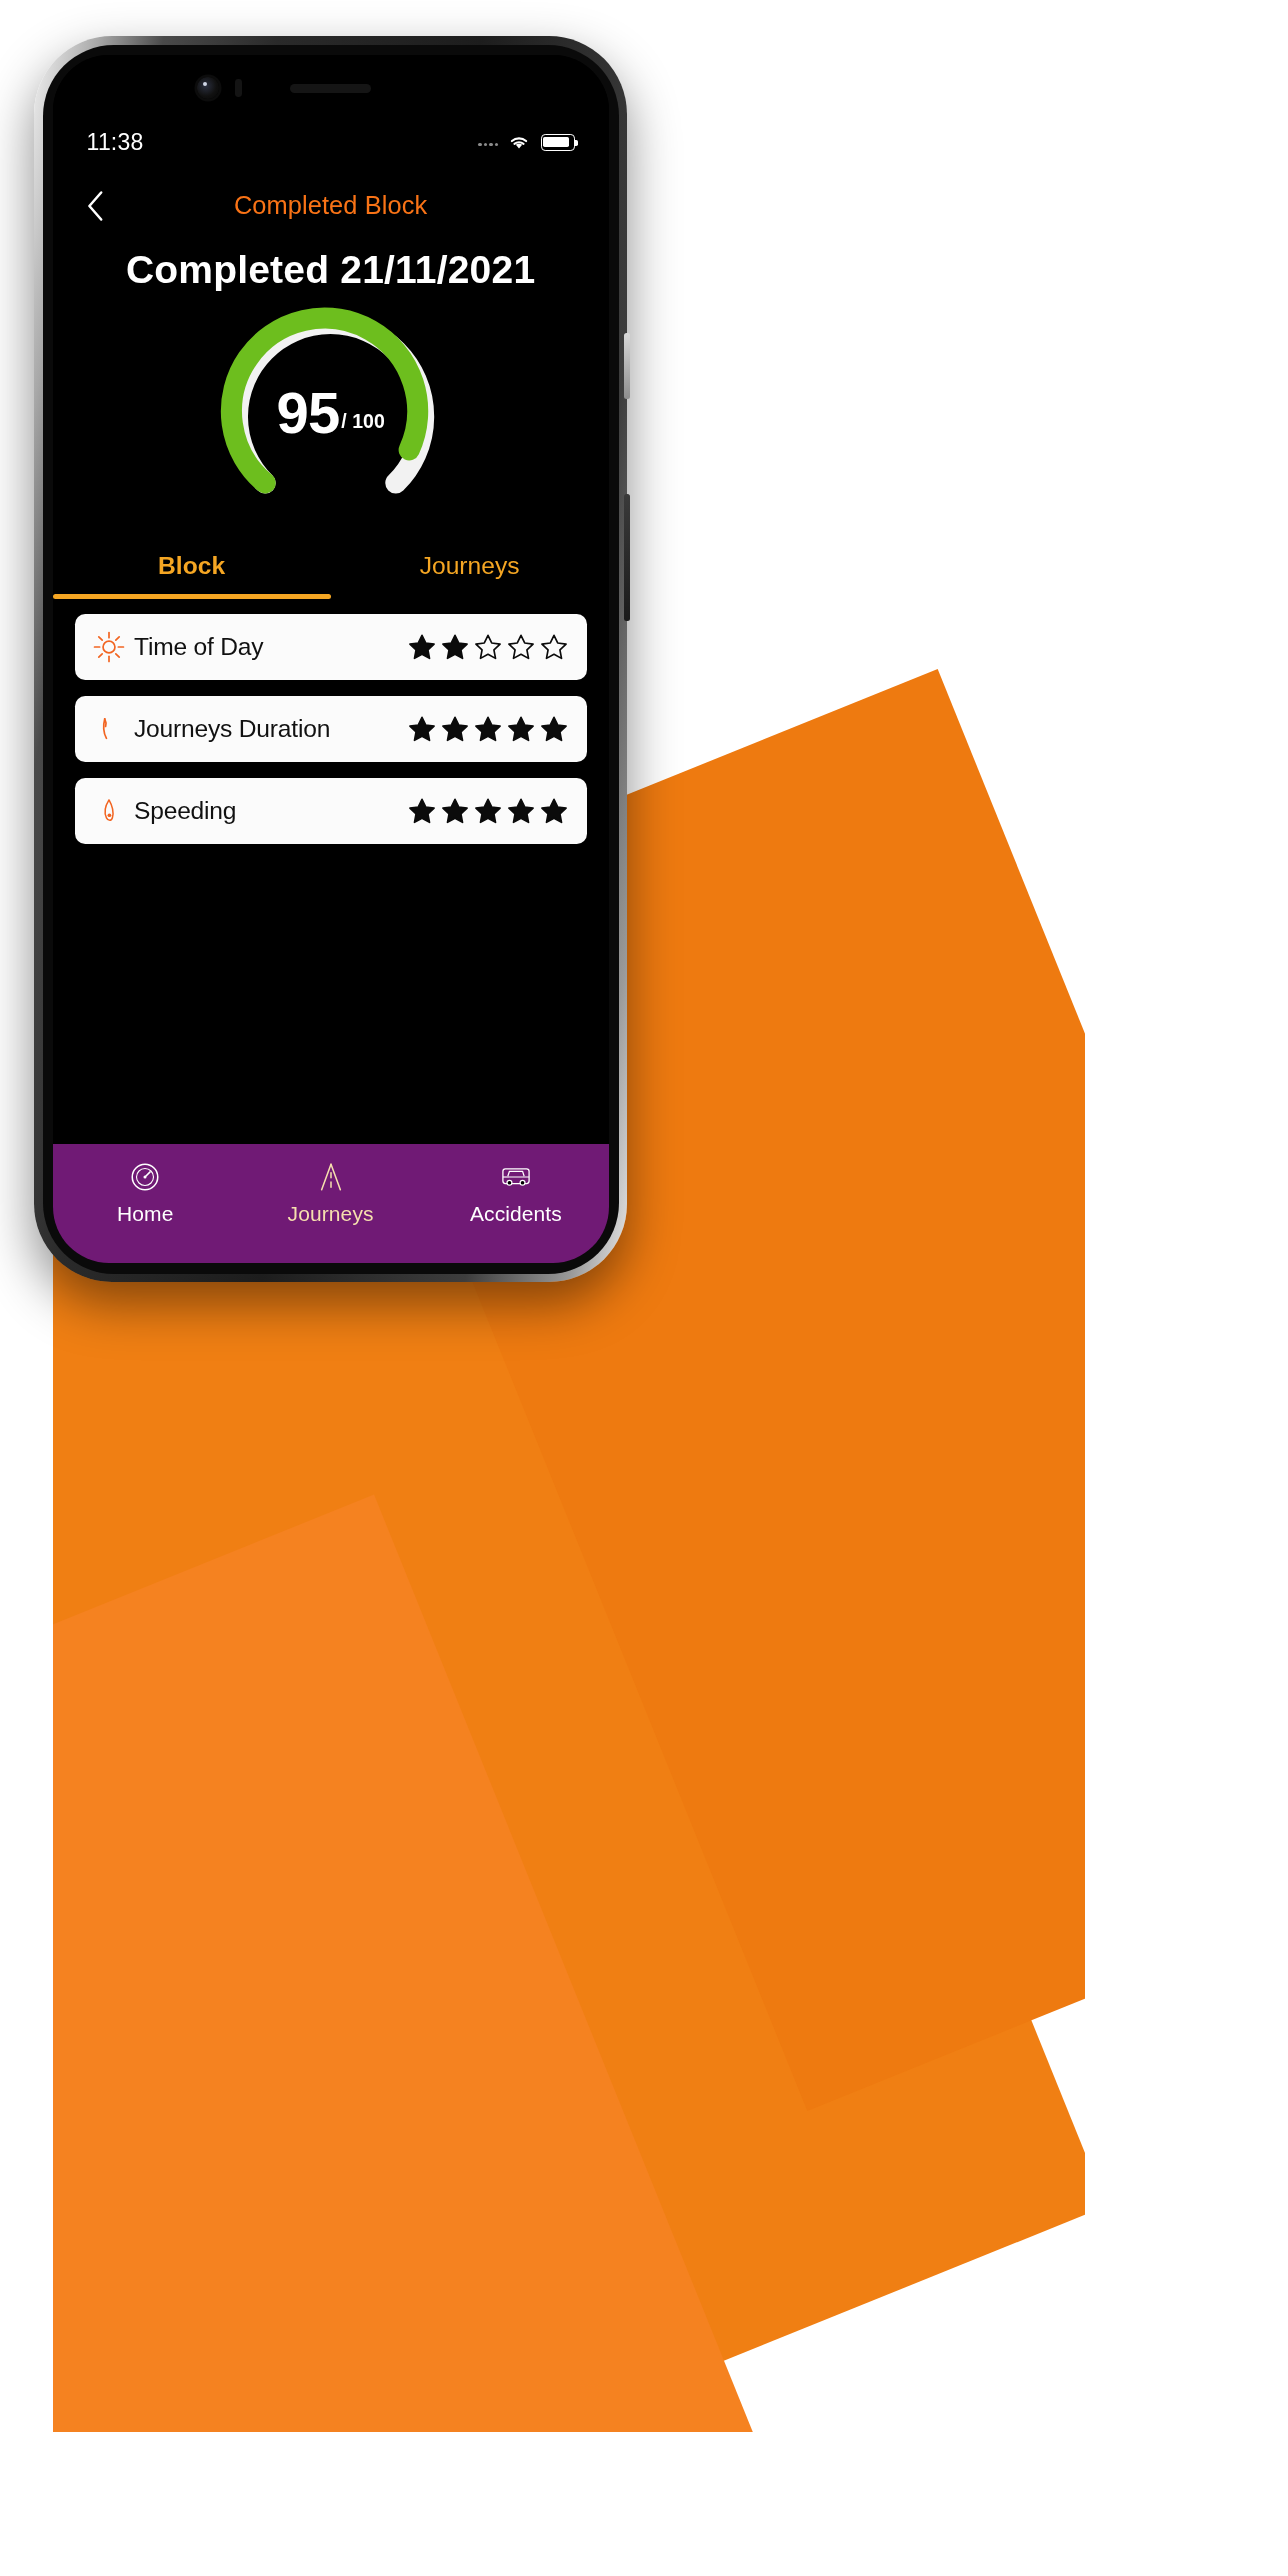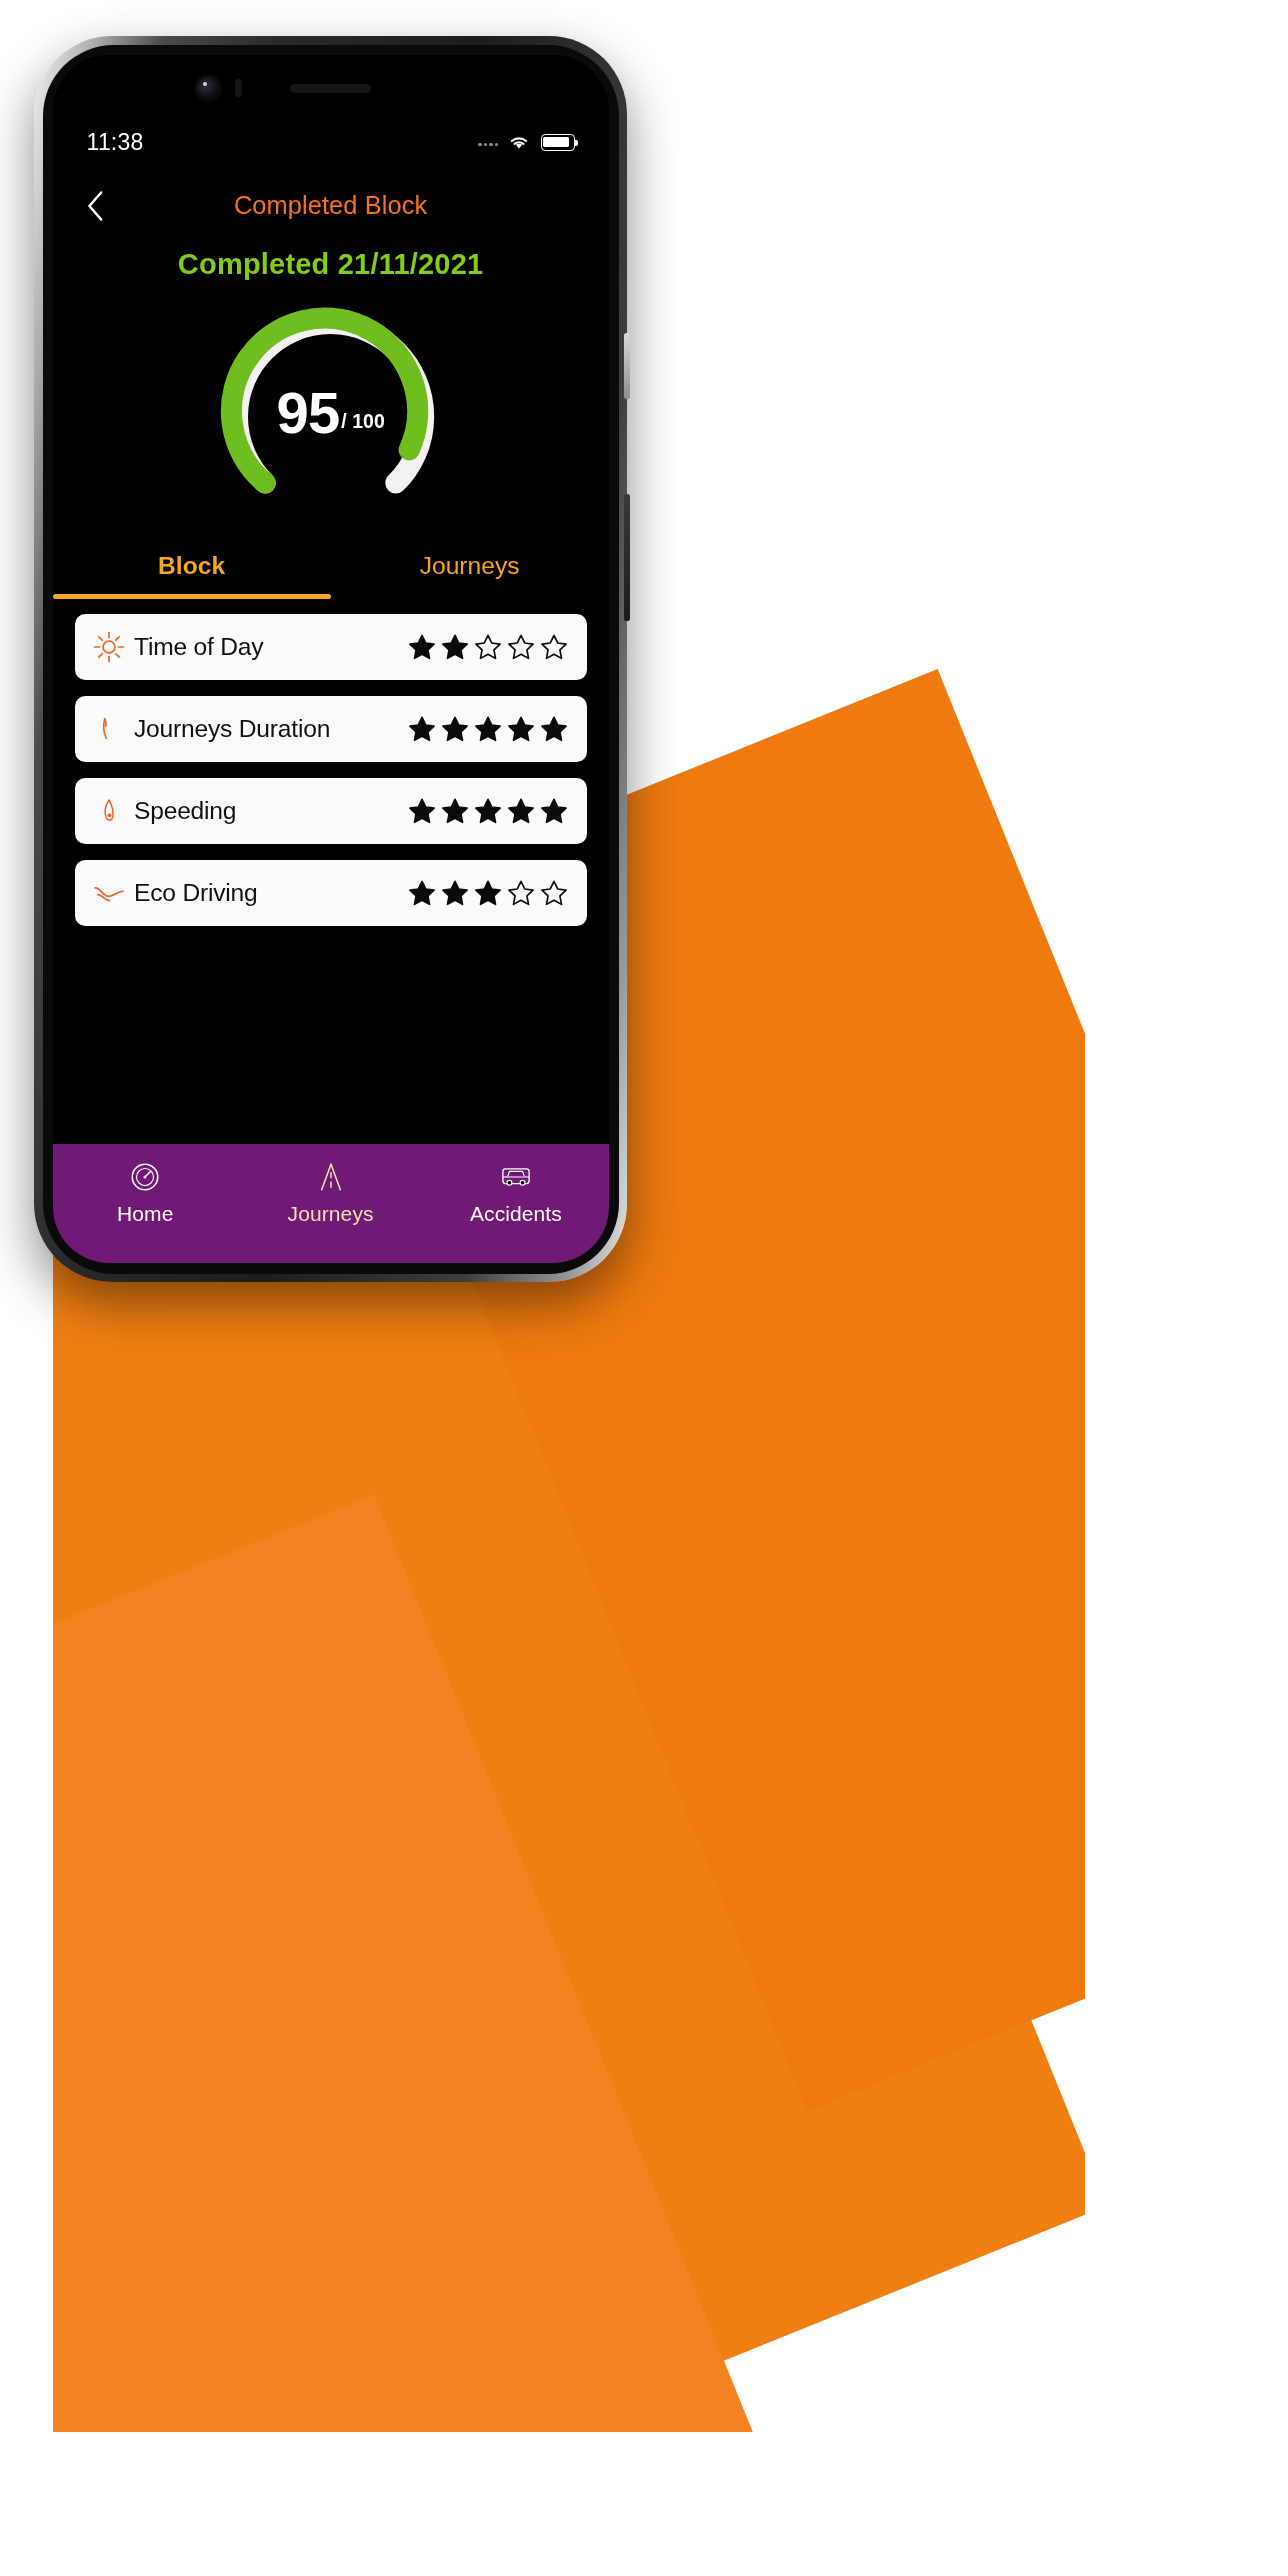--- a/index.html
+++ b/index.html
@@ -130,21 +130,21 @@
     width:34px; height:34px; cursor:pointer;
     display:flex; align-items:center; justify-content:center;
   }
   .app-header h1 {
     color:#f97316; font-size:25.4px; font-weight:500; letter-spacing:0.1px;
   }
 
   
   .completed-date {
     position:absolute; left:0; top:193px; width:556px;
-    text-align:center; color:#84cc16; font-size:29px; font-weight:700;
+    text-align:center; color:#ffffff; font-size:39px; font-weight:700;
     letter-spacing:0.2px;
   }
 
   
   .gauge-wrap {
     position:absolute; left:0; top:241px; width:556px; height:229px;
     display:flex; align-items:center; justify-content:center;
   }
   .gauge { position:relative; width:237px; height:222px; }
   .gauge svg { display:block; }
@@ -381,46 +381,20 @@
             </svg>
             <svg class="star" viewBox="0 0 32 32">
               <path d="M16 2.6 L20.2 11.4 L29.8 12.7 L22.8 19.4 L24.6 29 L16 24.4 L7.4 29 L9.2 19.4 L2.2 12.7 L11.8 11.4 Z" fill="#0B0B0B" stroke="#0B0B0B" stroke-width="1.9" stroke-linejoin="round"></path>
             </svg>
             <svg class="star" viewBox="0 0 32 32">
               <path d="M16 2.6 L20.2 11.4 L29.8 12.7 L22.8 19.4 L24.6 29 L16 24.4 L7.4 29 L9.2 19.4 L2.2 12.7 L11.8 11.4 Z" fill="#0B0B0B" stroke="#0B0B0B" stroke-width="1.9" stroke-linejoin="round"></path>
             </svg>
           </span>
       </div>
 
-      <div class="score-row">
-        <span class="row-icon">
-          <svg width="37" height="34" viewBox="0 0 44 40">
-            <path d="M5 14 C12 14 14 24 21 24 C28 24 31 18 38 18" stroke="#F26522" stroke-width="2" fill="none" stroke-linecap="round"></path>
-            <path d="M8 22 C14 22 16 29 22 29" stroke="#F26522" stroke-width="2" fill="none" stroke-linecap="round"></path>
-          </svg>
-        </span>
-        <span class="row-label">Eco Driving</span>
-        <span class="stars">
-            <svg class="star" viewBox="0 0 32 32">
-              <path d="M16 2.6 L20.2 11.4 L29.8 12.7 L22.8 19.4 L24.6 29 L16 24.4 L7.4 29 L9.2 19.4 L2.2 12.7 L11.8 11.4 Z" fill="#0B0B0B" stroke="#0B0B0B" stroke-width="1.9" stroke-linejoin="round"></path>
-            </svg>
-            <svg class="star" viewBox="0 0 32 32">
-              <path d="M16 2.6 L20.2 11.4 L29.8 12.7 L22.8 19.4 L24.6 29 L16 24.4 L7.4 29 L9.2 19.4 L2.2 12.7 L11.8 11.4 Z" fill="#0B0B0B" stroke="#0B0B0B" stroke-width="1.9" stroke-linejoin="round"></path>
-            </svg>
-            <svg class="star" viewBox="0 0 32 32">
-              <path d="M16 2.6 L20.2 11.4 L29.8 12.7 L22.8 19.4 L24.6 29 L16 24.4 L7.4 29 L9.2 19.4 L2.2 12.7 L11.8 11.4 Z" fill="#0B0B0B" stroke="#0B0B0B" stroke-width="1.9" stroke-linejoin="round"></path>
-            </svg>
-            <svg class="star" viewBox="0 0 32 32">
-              <path d="M16 2.6 L20.2 11.4 L29.8 12.7 L22.8 19.4 L24.6 29 L16 24.4 L7.4 29 L9.2 19.4 L2.2 12.7 L11.8 11.4 Z" fill="none" stroke="#0B0B0B" stroke-width="1.9" stroke-linejoin="round"></path>
-            </svg>
-            <svg class="star" viewBox="0 0 32 32">
-              <path d="M16 2.6 L20.2 11.4 L29.8 12.7 L22.8 19.4 L24.6 29 L16 24.4 L7.4 29 L9.2 19.4 L2.2 12.7 L11.8 11.4 Z" fill="none" stroke="#0B0B0B" stroke-width="1.9" stroke-linejoin="round"></path>
-            </svg>
-          </span>
-      </div>
     </div>
 
     <div class="bottom-nav">
 
       <div class="nav-item">
         <span class="nav-icon">
           <svg width="34" height="34" viewBox="0 0 40 40">
             <circle cx="20" cy="20" r="15" stroke="#fff" stroke-width="1.8" fill="none"></circle>
             <circle cx="20" cy="20" r="10" stroke="#fff" stroke-width="1.3" fill="none"></circle>
             <line x1="20" y1="20" x2="26" y2="14" stroke="#fff" stroke-width="1.8" stroke-linecap="round"></line>

